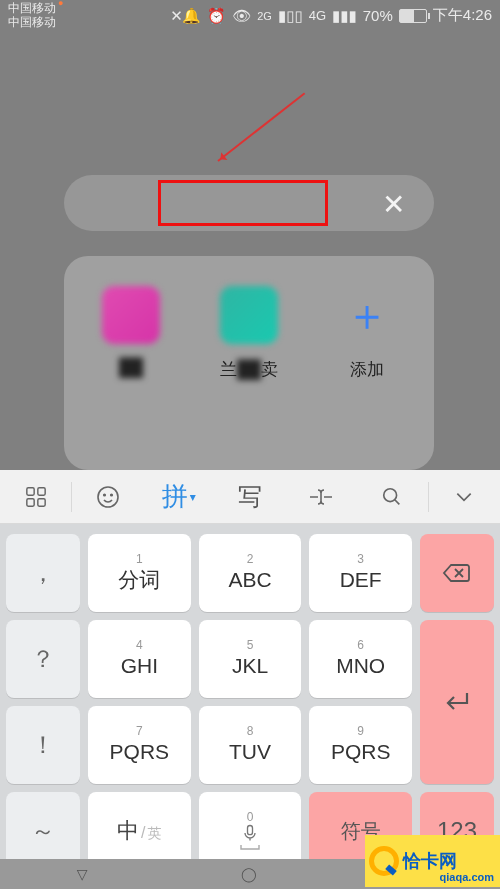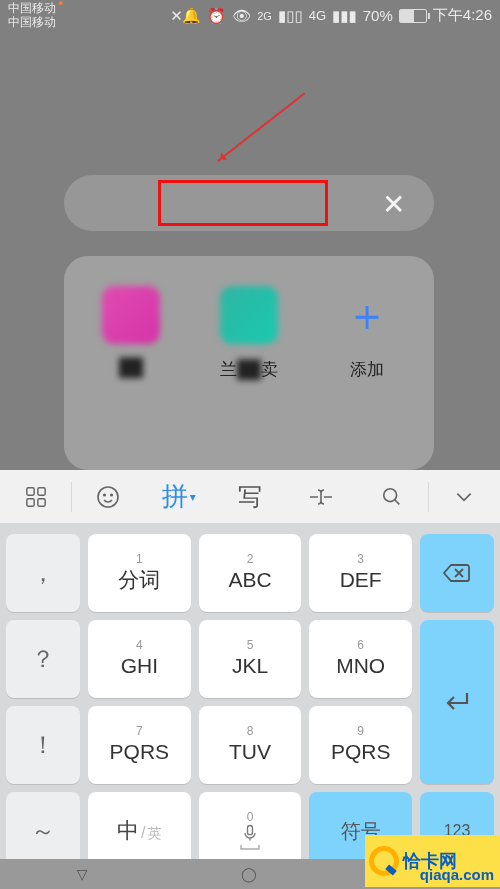--- a/index.html
+++ b/index.html
@@ -40,35 +40,35 @@
   .tool { height:54px; border-bottom:1px solid #d9d9d9; display:flex; align-items:center; }
   .tool .cell { flex:1; display:flex; align-items:center; justify-content:center; height:100%; color:#555; font-size:24px; position:relative;}
   .tool .sep { width:1px; height:30px; background:#d9d9d9; }
   .tool .act { color:#2f8de4; font-size:26px; }
 
   .grid { display:grid; grid-template-columns: 74px 1fr 1fr 1fr 74px; grid-template-rows: repeat(4, 78px); gap:8px; padding:10px 6px; background:#d6d8da; }
   .key { background:#fff; border-radius:8px; display:flex; flex-direction:column; align-items:center; justify-content:center; color:#333; box-shadow:0 1px 0 rgba(0,0,0,0.12);}
   .key .n { font-size:12px; color:#999; line-height:12px; }
   .key .m { font-size:21px; line-height:26px; margin-top:2px; }
   .key.side { background:#eceef0; font-size:24px; color:#666; }
-  .key.func { background:#7dd3fc; font-size:26px; color:#555; }
+  .key.func { background:#fca5a5; font-size:26px; color:#555; }
   .key.wide { font-size:20px; color:#555; }
   .row-span2 { grid-row: span 2; }
   .lang { display:flex; align-items:baseline; gap:2px;}
   .lang .big{font-size:22px;color:#444;} .lang .slash{color:#bbb;font-size:16px;} .lang .sm{font-size:14px;color:#bbb;}
 
   
   .nav { position:absolute; bottom:0; left:0; right:0; height:30px; background:#fff; display:flex; justify-content:space-around; align-items:center; filter:brightness(0.6);}
   .nav div { color:#8a8a8a; font-size:14px; }
 
   
   .wm { position:absolute; right:0; bottom:2px; height:52px; width:135px; background:#fde047; display:flex; align-items:center; padding-left:38px; font-weight:600; color:#0a5ec2;margin-left:16px;}
   .wm .q { position:absolute; left:4px; width:30px; height:30px; border:5px solid #ffb000; border-radius:50%; }
   .wm .q::after{ content:""; position:absolute; right:-2px; bottom:-2px; width:10px; height:6px; background:#0a5ec2; transform:rotate(40deg);}
-  .wm .t1{font-size:18px;} .wm .t2{font-size:15px;color:#0a5ec2;position:absolute;right:6px;bottom:4px;}
+  .wm .t1{font-size:18px;} .wm .t2{font-size:11px;color:#0a5ec2;position:absolute;right:6px;bottom:4px;}
 </style>
 </head>
 <body>
 
 <div class="screen">
   <div class="dim"></div>
 
   <div class="status">
     <div class="carriers">
       <span>中国移动</span><span class="dot">●</span><br>
@@ -225,21 +225,21 @@
         <span class="n">0</span>
         <svg width="20" height="20" viewBox="0 0 24 24" fill="none" stroke="#777" stroke-width="1.6">
             <rect x="9" y="3" width="6" height="11" rx="3"></rect>
             <path d="M6 12a6 6 0 0 0 12 0M12 18v3"></path>
           </svg>
         <svg width="22" height="8" viewBox="0 0 22 8" fill="none" stroke="#aaa" stroke-width="1.4">
             <path d="M2 2v4h18V2"></path>
           </svg>
       </div>
       <div class="key func wide" style="font-size:20px;">符号</div>
-      <div class="key func wide" style="font-size:16px;">123</div>
+      <div class="key func wide" style="font-size:24px;">123</div>
     </div>
   </div>
 
   <div class="nav">
     <div>▽</div>
     <div>◯</div>
     <div>▢</div>
   </div>
 
   <div class="wm">

